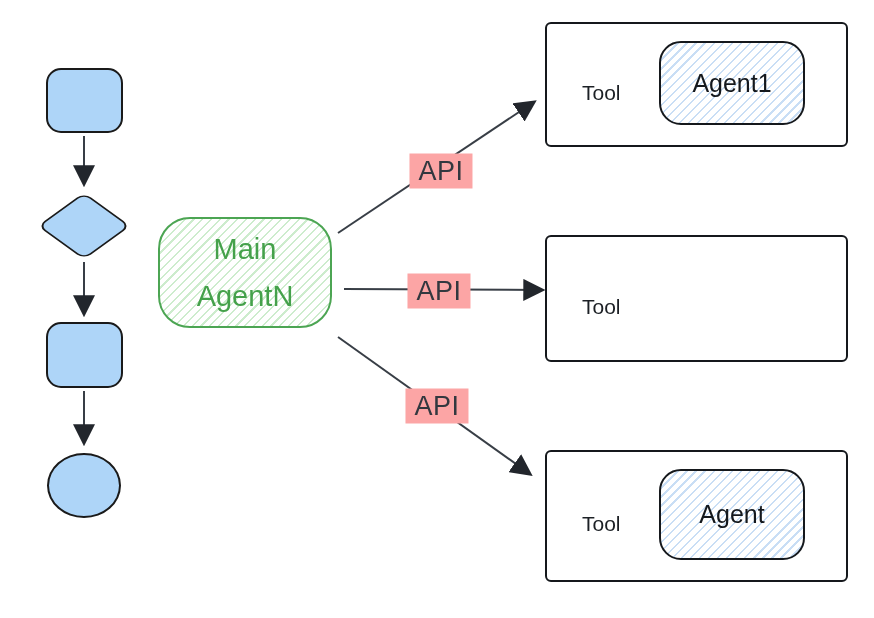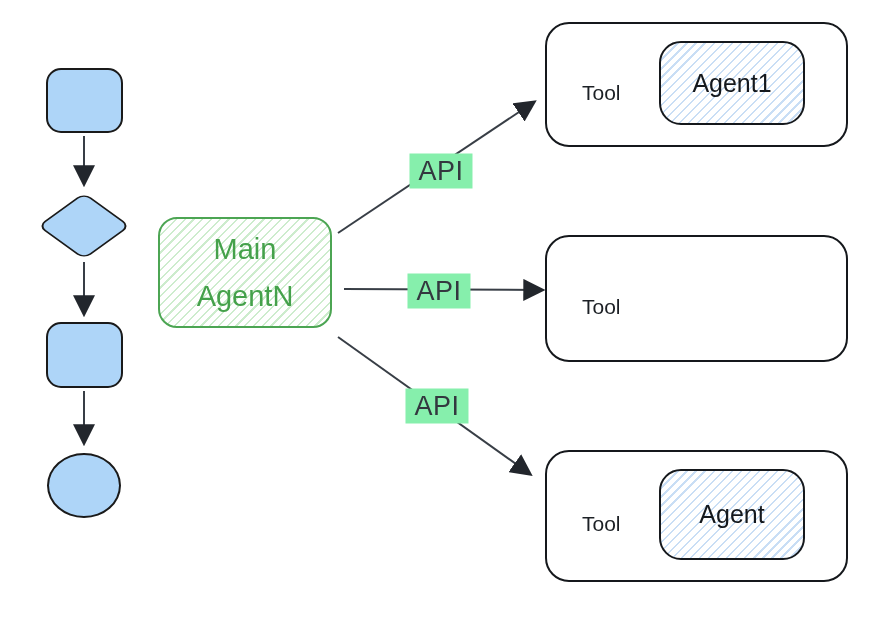--- a/index.html
+++ b/index.html
@@ -25,51 +25,51 @@
   }
   .fc-terminal{left:47px;top:453px;width:74px;height:65px;border-radius:50%;}
 
   
   .wires{position:absolute;left:0;top:0;width:874px;height:618px;}
   .wires line{stroke:#383E46;stroke-width:2;}
 
   
   .main-agent{
     position:absolute;left:158px;top:217px;width:174px;height:111px;
-    border:2.5px solid #4CA553;border-radius:19px;box-sizing:border-box;
+    border:2.5px solid #4CA553;border-radius:32px;box-sizing:border-box;
     background:repeating-linear-gradient(135deg,#ffffff 0 4.6px,#CDECCD 4.6px 6.2px);
     display:flex;flex-direction:column;align-items:center;justify-content:center;
     color:#45A14B;font-size:29px;font-weight:500;line-height:1.62;
   }
 
   
   .tool-box{
     position:absolute;left:545px;width:303px;
-    border:2.5px solid #15181C;border-radius:24px;box-sizing:border-box;
+    border:2.5px solid #15181C;border-radius:6px;box-sizing:border-box;
     background:#ffffff;
   }
   .tool-box-1{top:22px;height:125px;}
   .tool-box-2{top:235px;height:127px;}
   .tool-box-3{top:450px;height:132px;}
   .tool-label{
     position:absolute;left:35px;top:calc(50% + 8px);transform:translateY(-50%);
     color:#1C2025;font-size:21px;
   }
   .agent-box{
     position:absolute;left:112px;top:17px;width:146px;height:calc(100% - 37px);
     border:2.5px solid #15181C;border-radius:22px;box-sizing:border-box;
     background:repeating-linear-gradient(135deg,#ffffff 0 4.8px,#C9DEF5 4.8px 6.4px);
     display:flex;align-items:center;justify-content:center;
     color:#14181D;font-size:25px;font-weight:500;
   }
 
   
   .api-label{
     position:absolute;transform:translate(-50%,-50%);
-    background:#86efac;padding:2px 9px;
+    background:#fca5a5;padding:2px 9px;
     color:#33383F;font-size:27px;font-weight:400;letter-spacing:0.5px;
   }
   .api-1{left:441px;top:171px;}
   .api-2{left:439px;top:291px;}
   .api-3{left:437px;top:406px;}
 </style>
 </head>
 <body>
 
 <div class="canvas">

